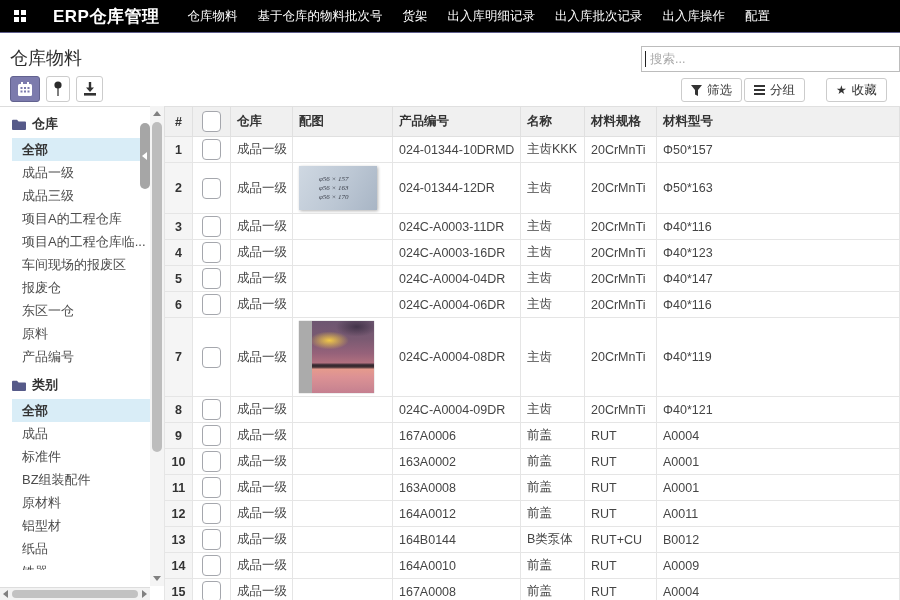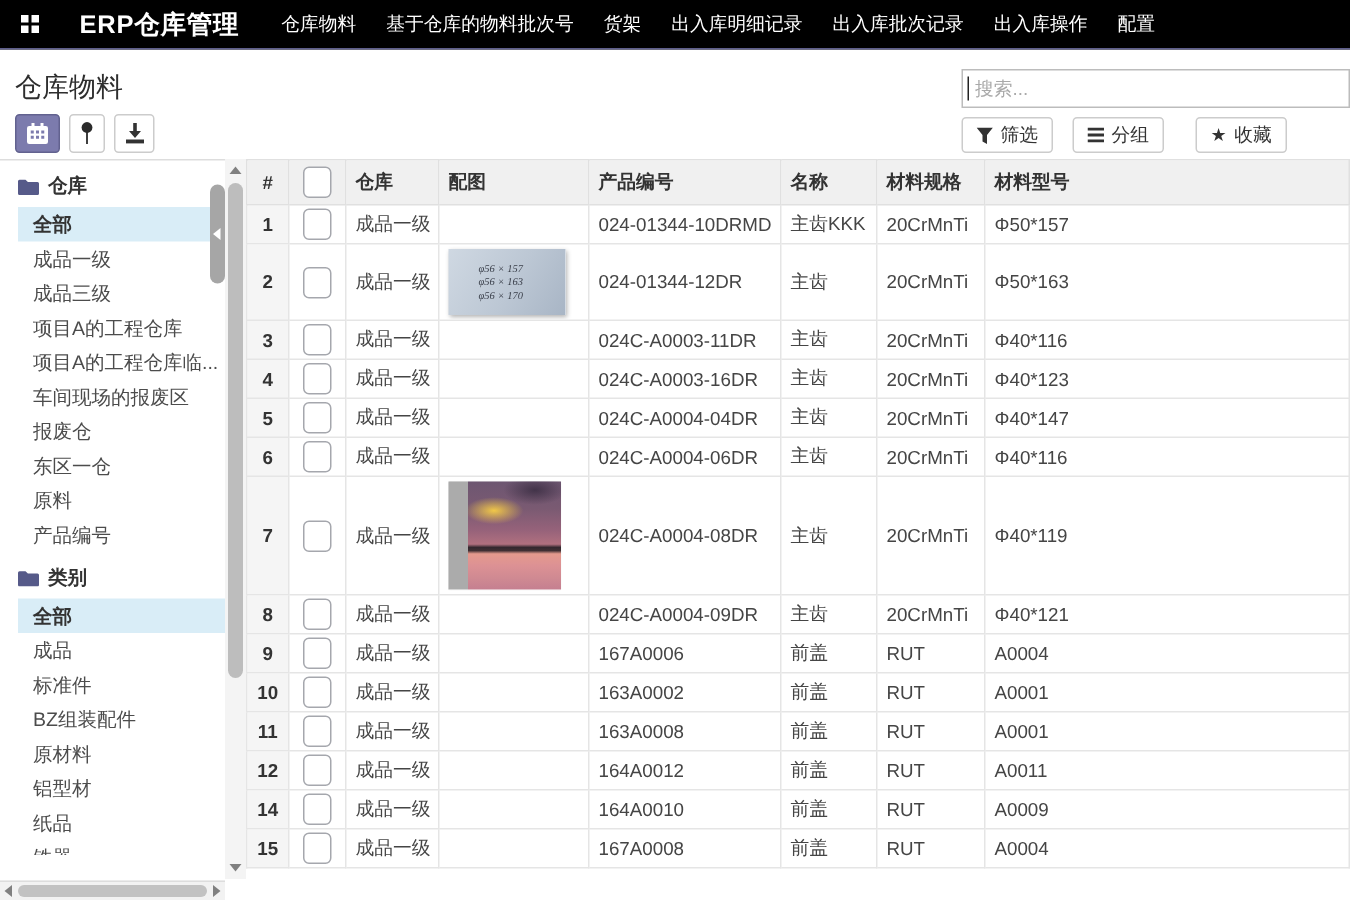--- a/index.html
+++ b/index.html
@@ -26,22 +26,22 @@
   .search-input::placeholder { color:#a9a9a9; }
   .caret { position:absolute; left:4px; top:5px; width:1px; height:16px; background:#222; z-index:2; }
   .view-btns { position:absolute; left:10px; top:76px; display:flex; gap:6px; }
   .vbtn { height:26px; border:1px solid #ccc; border-radius:3px; background:#fff;
     display:flex; align-items:center; justify-content:center; cursor:pointer; }
   .vbtn.active { background:#7c7bad; border-color:#62628f; }
   .vbtn.b-cal { width:30px; } .vbtn.b-pin { width:24px; } .vbtn.b-dl { width:27px; }
   .filter-btns { position:absolute; left:641px; top:78px; display:flex; }
   .fbtn { height:24px; border:1px solid #ccc; border-radius:3px; background:#fff;
     display:flex; align-items:center; gap:5px; padding:0 9px; font-family:inherit;
-    font-size:12.5px; color:#333; cursor:pointer; }
-  .fbtn + .fbtn { margin-left:13px; }
+    font-size:12.5px; color:#333; cursor:pointer;margin-left:40px; }
+  .fbtn + .fbtn { margin-left:2px; }
   .fbtn.fav { margin-left:21px; }
   .star { font-size:12px; color:#333; line-height:1; }
   
   .sidebar { position:absolute; left:0; top:106px; bottom:0; width:150px;
     background:#fff; border-top:1px solid #ddd; overflow:hidden; }
   .side-header { display:flex; align-items:center; gap:6px; padding:8px 0 5px 12px;
     font-weight:bold; color:#333; font-size:13px; }
   .side-header svg { flex:0 0 auto; }
   .folder path { fill:#565a89; }
   .side-item { height:23px; line-height:23px; padding-left:22px; font-size:13px;
@@ -395,20 +395,32 @@
             <div class="cb"></div>
           </td>
           <td class="c-warehouse">成品一级</td>
           <td class="c-image"></td>
           <td class="c-code">164A0012</td>
           <td class="c-name">前盖</td>
           <td class="c-spec">RUT</td>
           <td class="c-model">A0011</td>
         </tr>
         <tr class="rowstd">
+          <td class="c-num">13</td>
+          <td class="c-check">
+            <div class="cb"></div>
+          </td>
+          <td class="c-warehouse">成品一级</td>
+          <td class="c-image"></td>
+          <td class="c-code">164B0144</td>
+          <td class="c-name">B类泵体</td>
+          <td class="c-spec">RUT+CU</td>
+          <td class="c-model">B0012</td>
+        </tr>
+        <tr class="rowstd">
           <td class="c-num">14</td>
           <td class="c-check">
             <div class="cb"></div>
           </td>
           <td class="c-warehouse">成品一级</td>
           <td class="c-image"></td>
           <td class="c-code">164A0010</td>
           <td class="c-name">前盖</td>
           <td class="c-spec">RUT</td>
           <td class="c-model">A0009</td>

